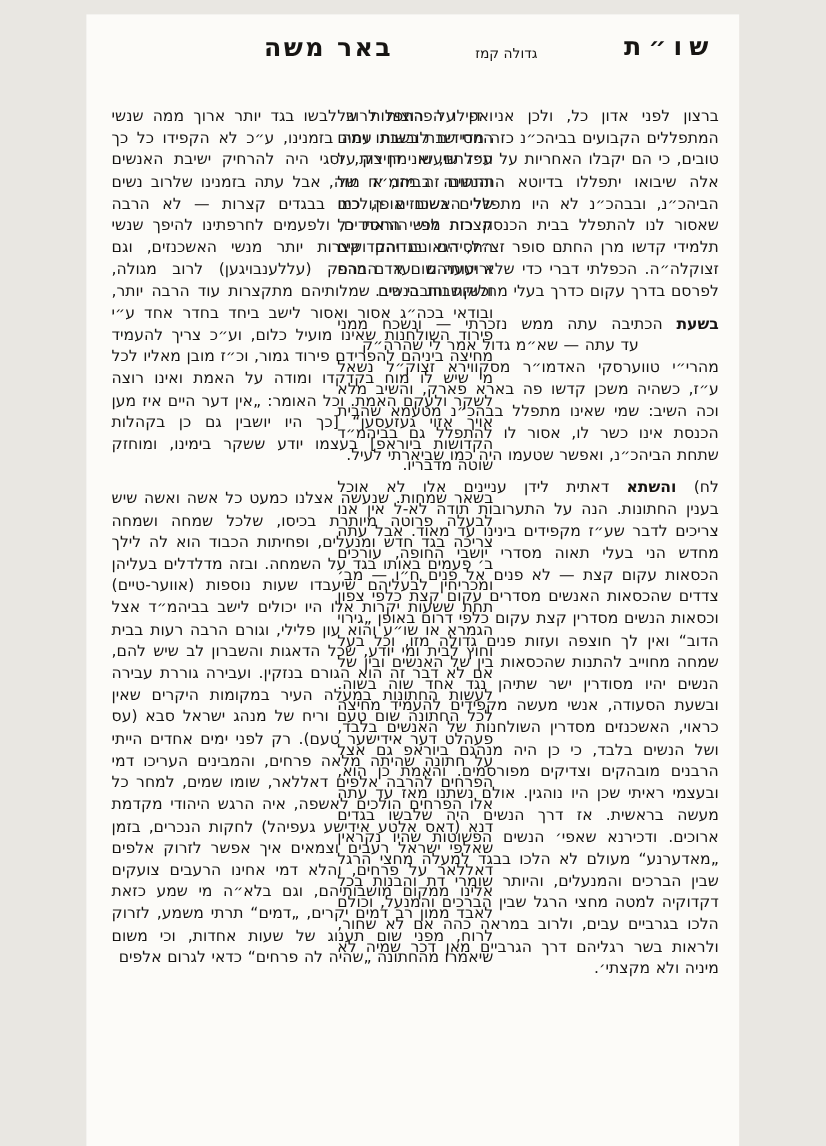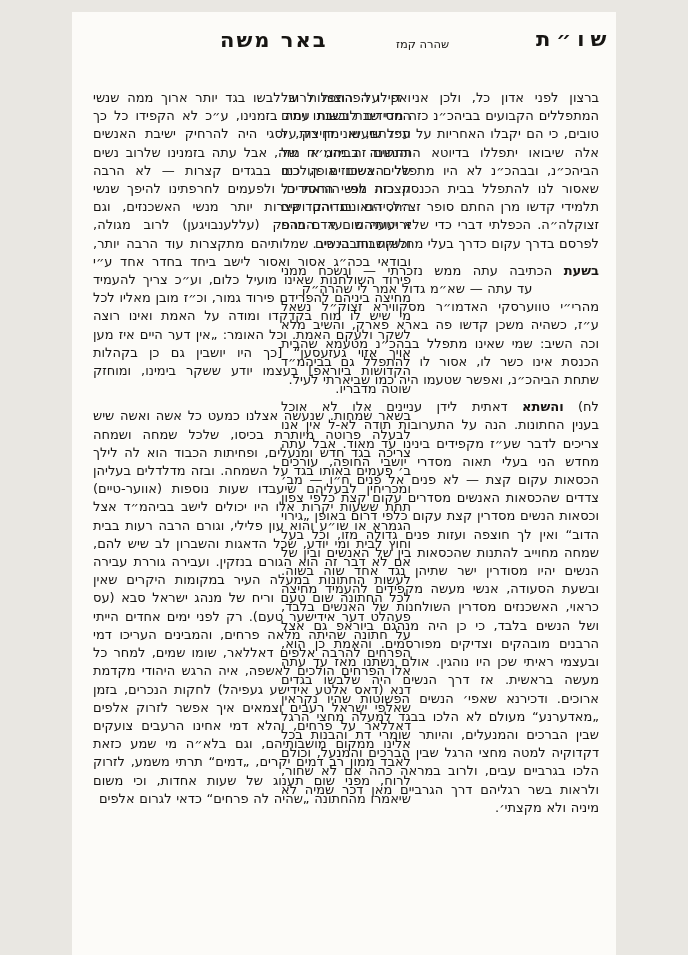--- a/index.html
+++ b/index.html
@@ -9,21 +9,21 @@
     margin:12px auto;
     background:#fcfbf8;
     overflow:hidden;
     font-family:"DejaVu Sans",sans-serif;
     color:#171513;
   }
   
   .hdr span{position:absolute;white-space:nowrap;}
   .h-book {left:148px;top:16px;font-size:21px;font-weight:bold;letter-spacing:2px;}
   .h-siman{left:324px;top:25px;font-size:11.5px;}
-  .h-shut {left:464px;top:15px;font-size:21px;font-weight:bold;letter-spacing:6px;}
+  .h-shut {left:448px;top:15px;font-size:21px;font-weight:bold;letter-spacing:6px;}
   .h-page {left:610px;top:20px;font-size:15.5px;font-weight:bold;}
   
   .col{
     position:absolute;top:77px;width:318px;
     direction:rtl;unicode-bidi:embed;
     text-align:justify;
     font-size:13px;line-height:18.2px;
     word-spacing:0.5px;
   }
   .col-right{right:17px;}
@@ -36,21 +36,21 @@
   .lead{font-size:13px;font-weight:bold;}
   .prefix{font-size:13px;font-weight:normal;}
 </style>
 </head>
 <body>
 
 <div class="page">
 
   <div class="hdr">
     <span class="h-book">באר משה</span>
-    <span class="h-siman">שהרה קמז</span>
+    <span class="h-siman">גדולה קמז</span>
     <span class="h-shut">שו״ת</span>
     <span class="h-page">רלו</span>
   </div>
 
   <div class="col col-right" dir="rtl">
     <div class="para">ברצון לפני אדון כל, ולכן אני דן על התפלות של המתפללים הקבועים בביהכ״נ כזה מדי שבת בשבתו וימים טובים, כי הם יקבלו האחריות על תפלתם, ואני דן רק על אלה שיבואו יתפללו בדיוטא התחתונה בביהמ״ד של הביהכ״נ, ובבהכ״נ לא היו מתפללים בשום אופן, כמו שאסור לנו להתפלל בבית הכנסת כזה לפי הוראת כל תלמידי קדשו מרן החתם סופר זצ״ל, הגאונים והקדושים זצוקלה״ה. הכפלתי דברי כדי שלא יטעה שום אדם בהם לפרסם בדרך עקום כדרך בעלי מחלוקת וחובבי ריב.</div>
 
     <div class="para">
       <div class="pline1">
         <span class="lead">בשעת</span>

